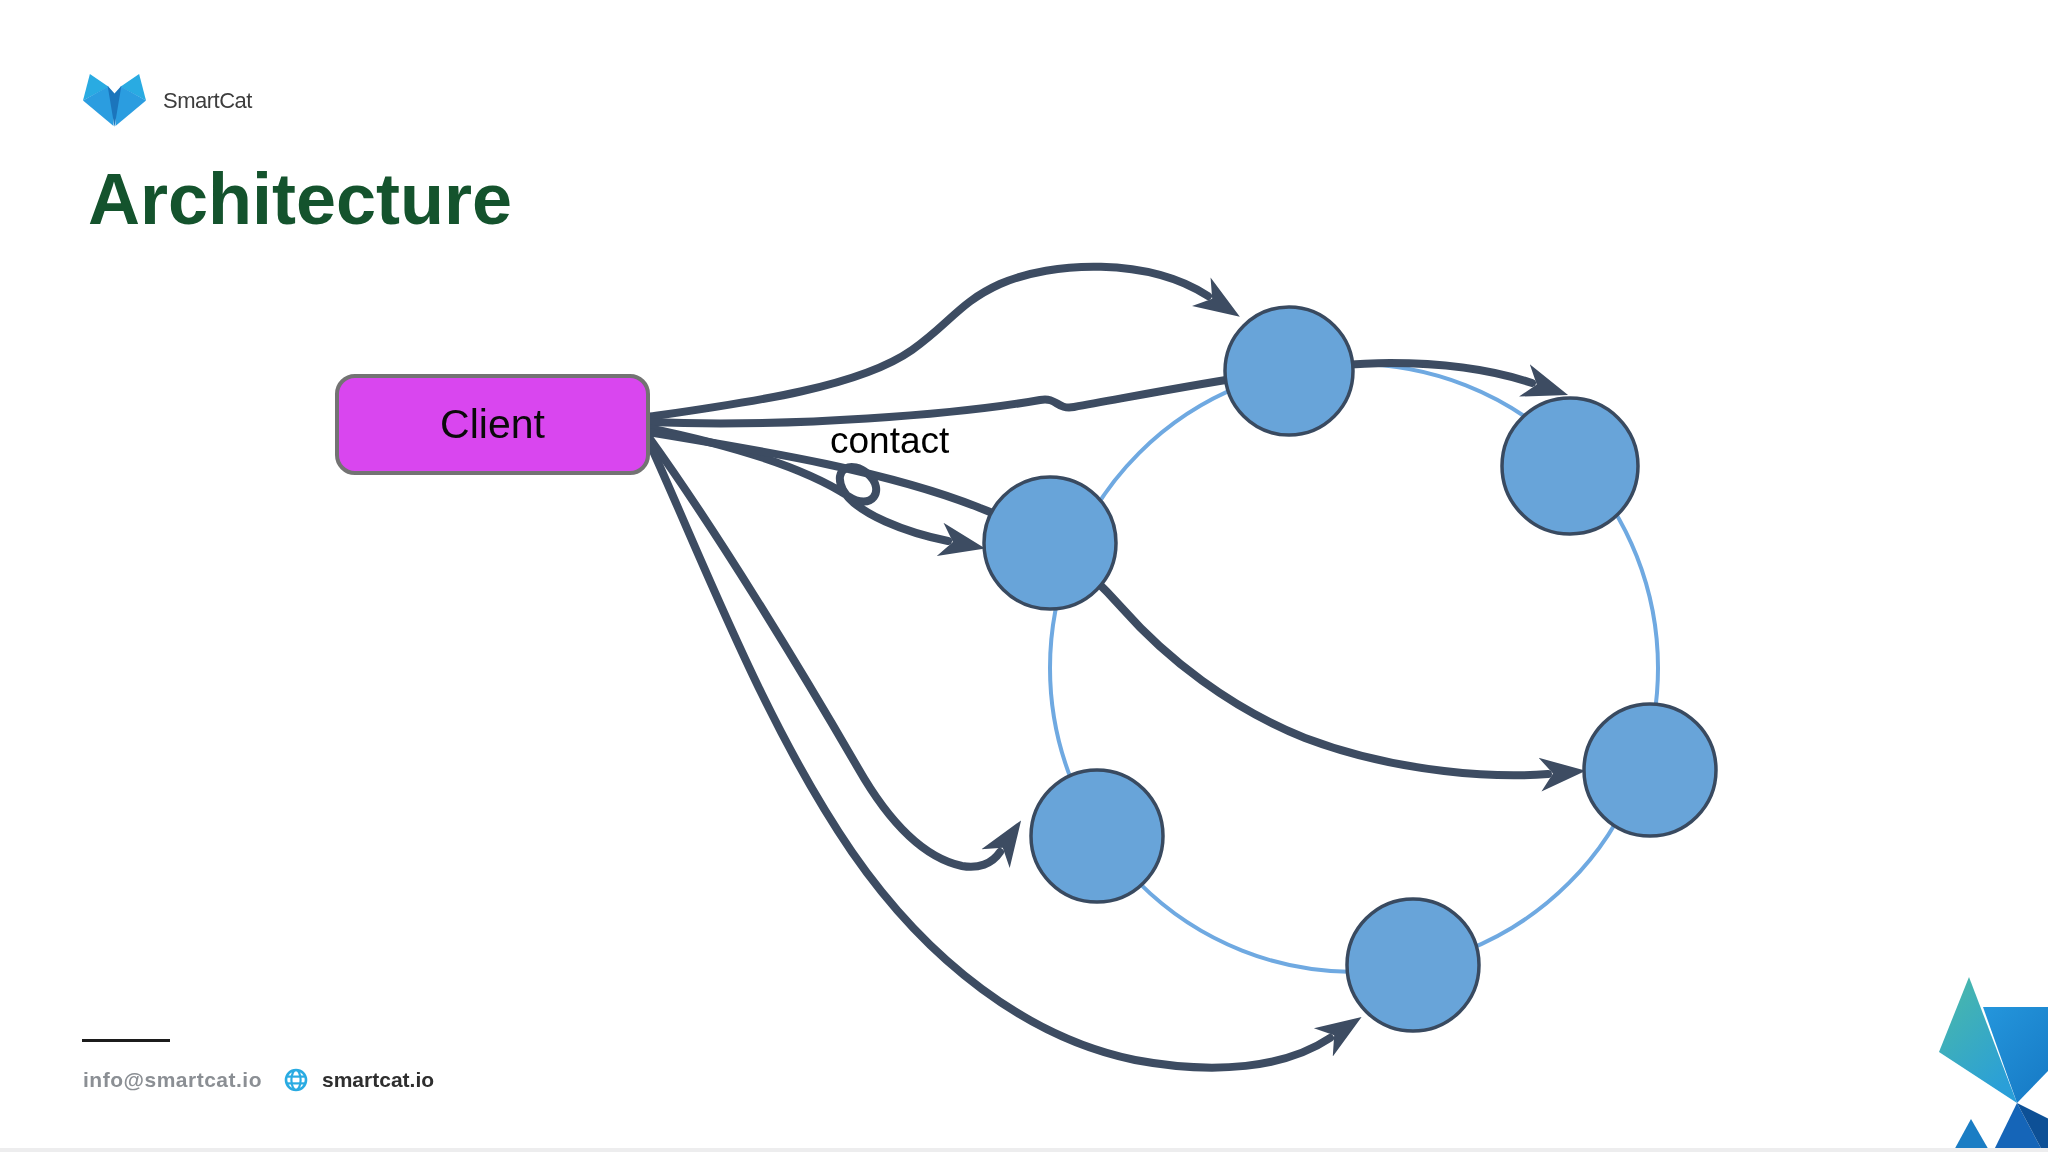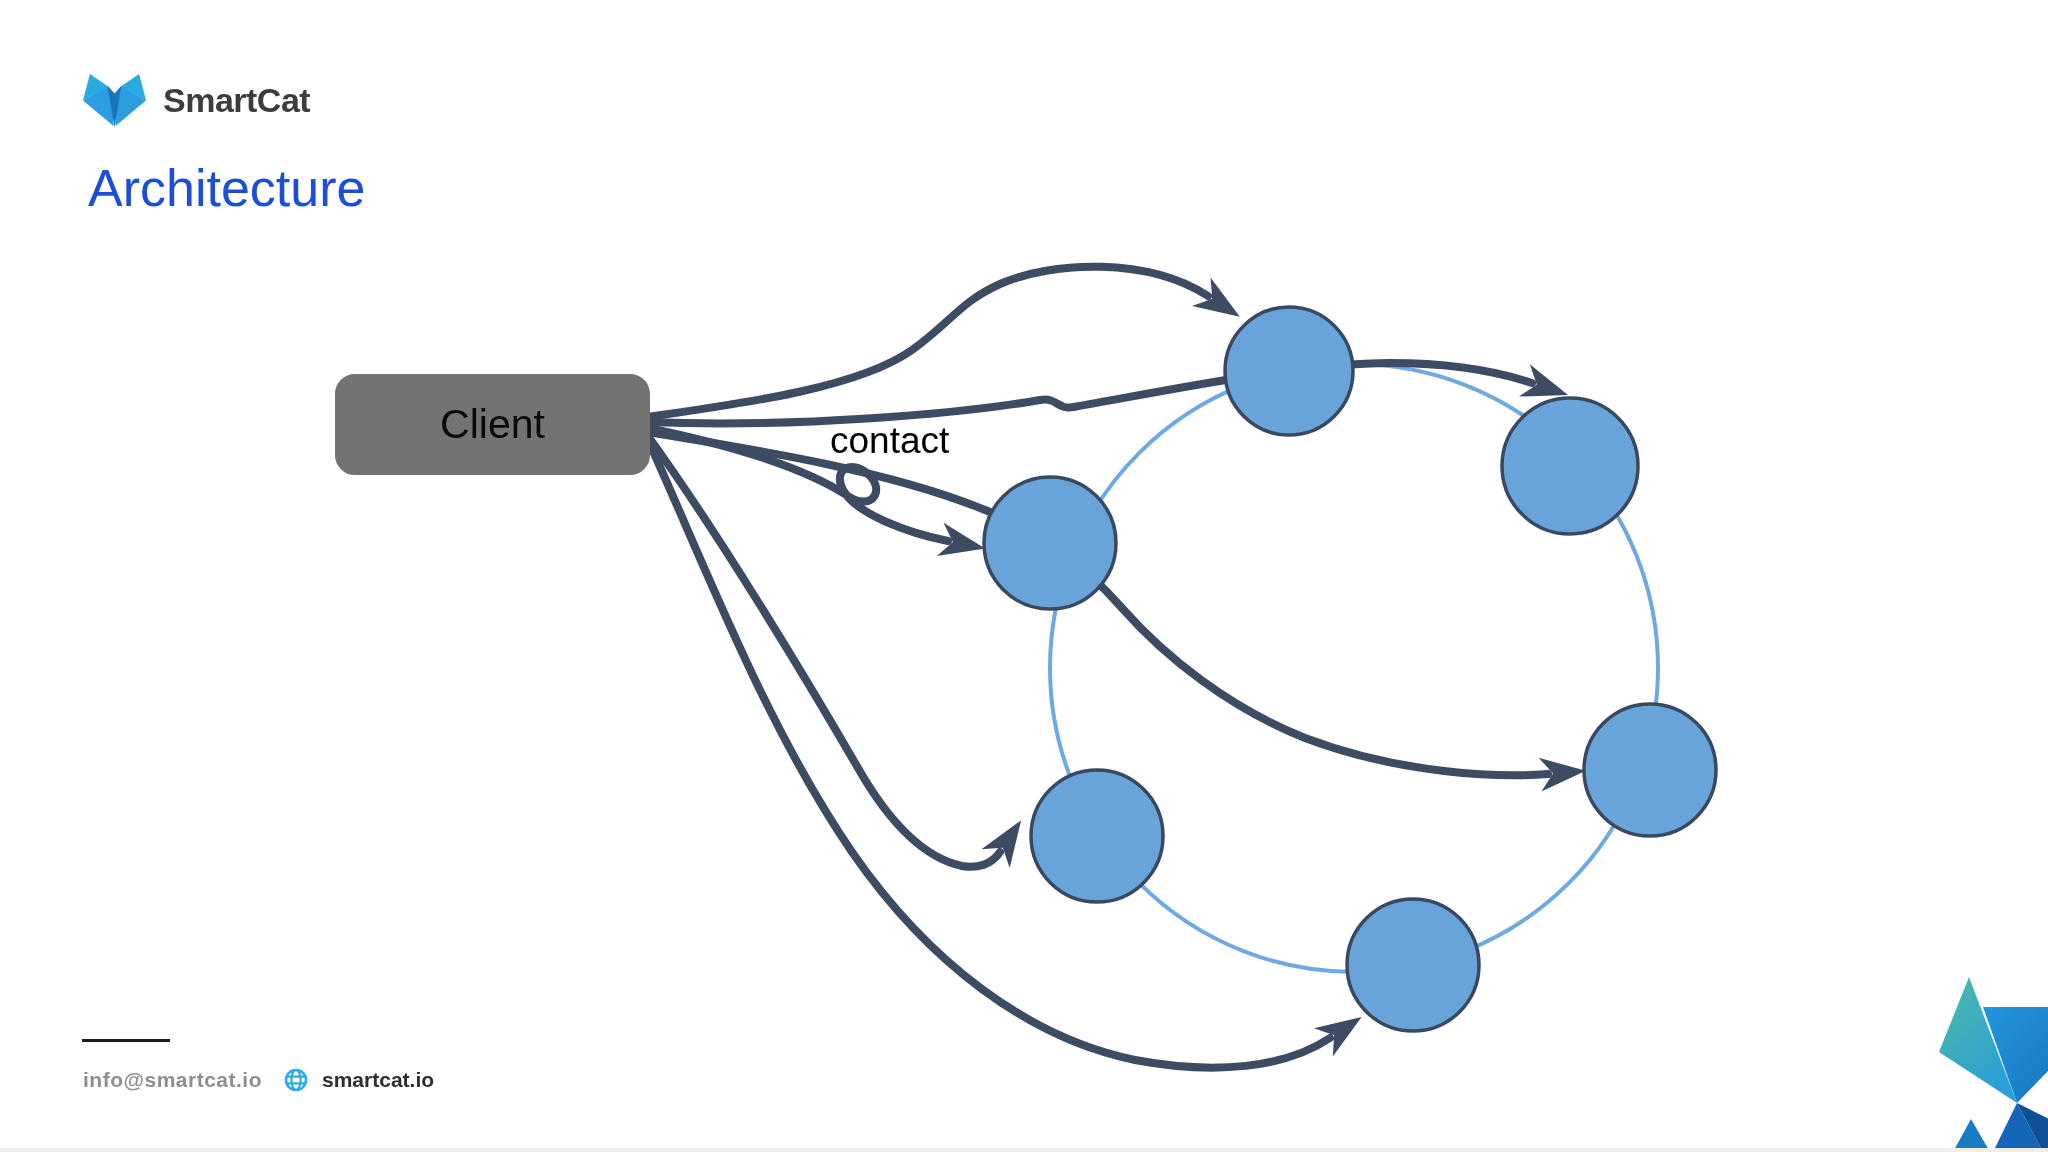--- a/index.html
+++ b/index.html
@@ -10,35 +10,35 @@
     overflow:hidden;
     font-family:"Liberation Sans", sans-serif;
   }
   
   .brand{
     position:absolute;left:83px;top:72px;
     display:flex;align-items:center;gap:17px;
   }
   .brand-mark{width:63px;height:57px;display:block;}
   .brand-name{
-    font-size:34px;font-weight:bold;color:#3d3d3d;
+    font-size:22px;font-weight:normal;color:#3d3d3d;
     letter-spacing:-0.5px;
   }
   .page-title{
     position:absolute;left:88px;top:158px;
-    font-size:52px;font-weight:400;color:#1d4ed8;
+    font-size:72px;font-weight:700;color:#14532d;
     letter-spacing:0px;
   }
   
   .diagram-svg{position:absolute;left:0;top:0;}
   .client-box{
     position:absolute;left:335px;top:374px;
     width:315px;height:101px;
-    background:#737373;
-    border:8px solid #737373;
+    background:#d946ef;
+    border:4px solid #737373;
     border-radius:20px;
     display:flex;align-items:center;justify-content:center;
     box-sizing:border-box;
   }
   .client-label{font-size:41px;color:#0a0a0a;}
   .contact-label{
     position:absolute;left:830px;top:420px;
     font-size:37px;color:#000000;
   }
   

